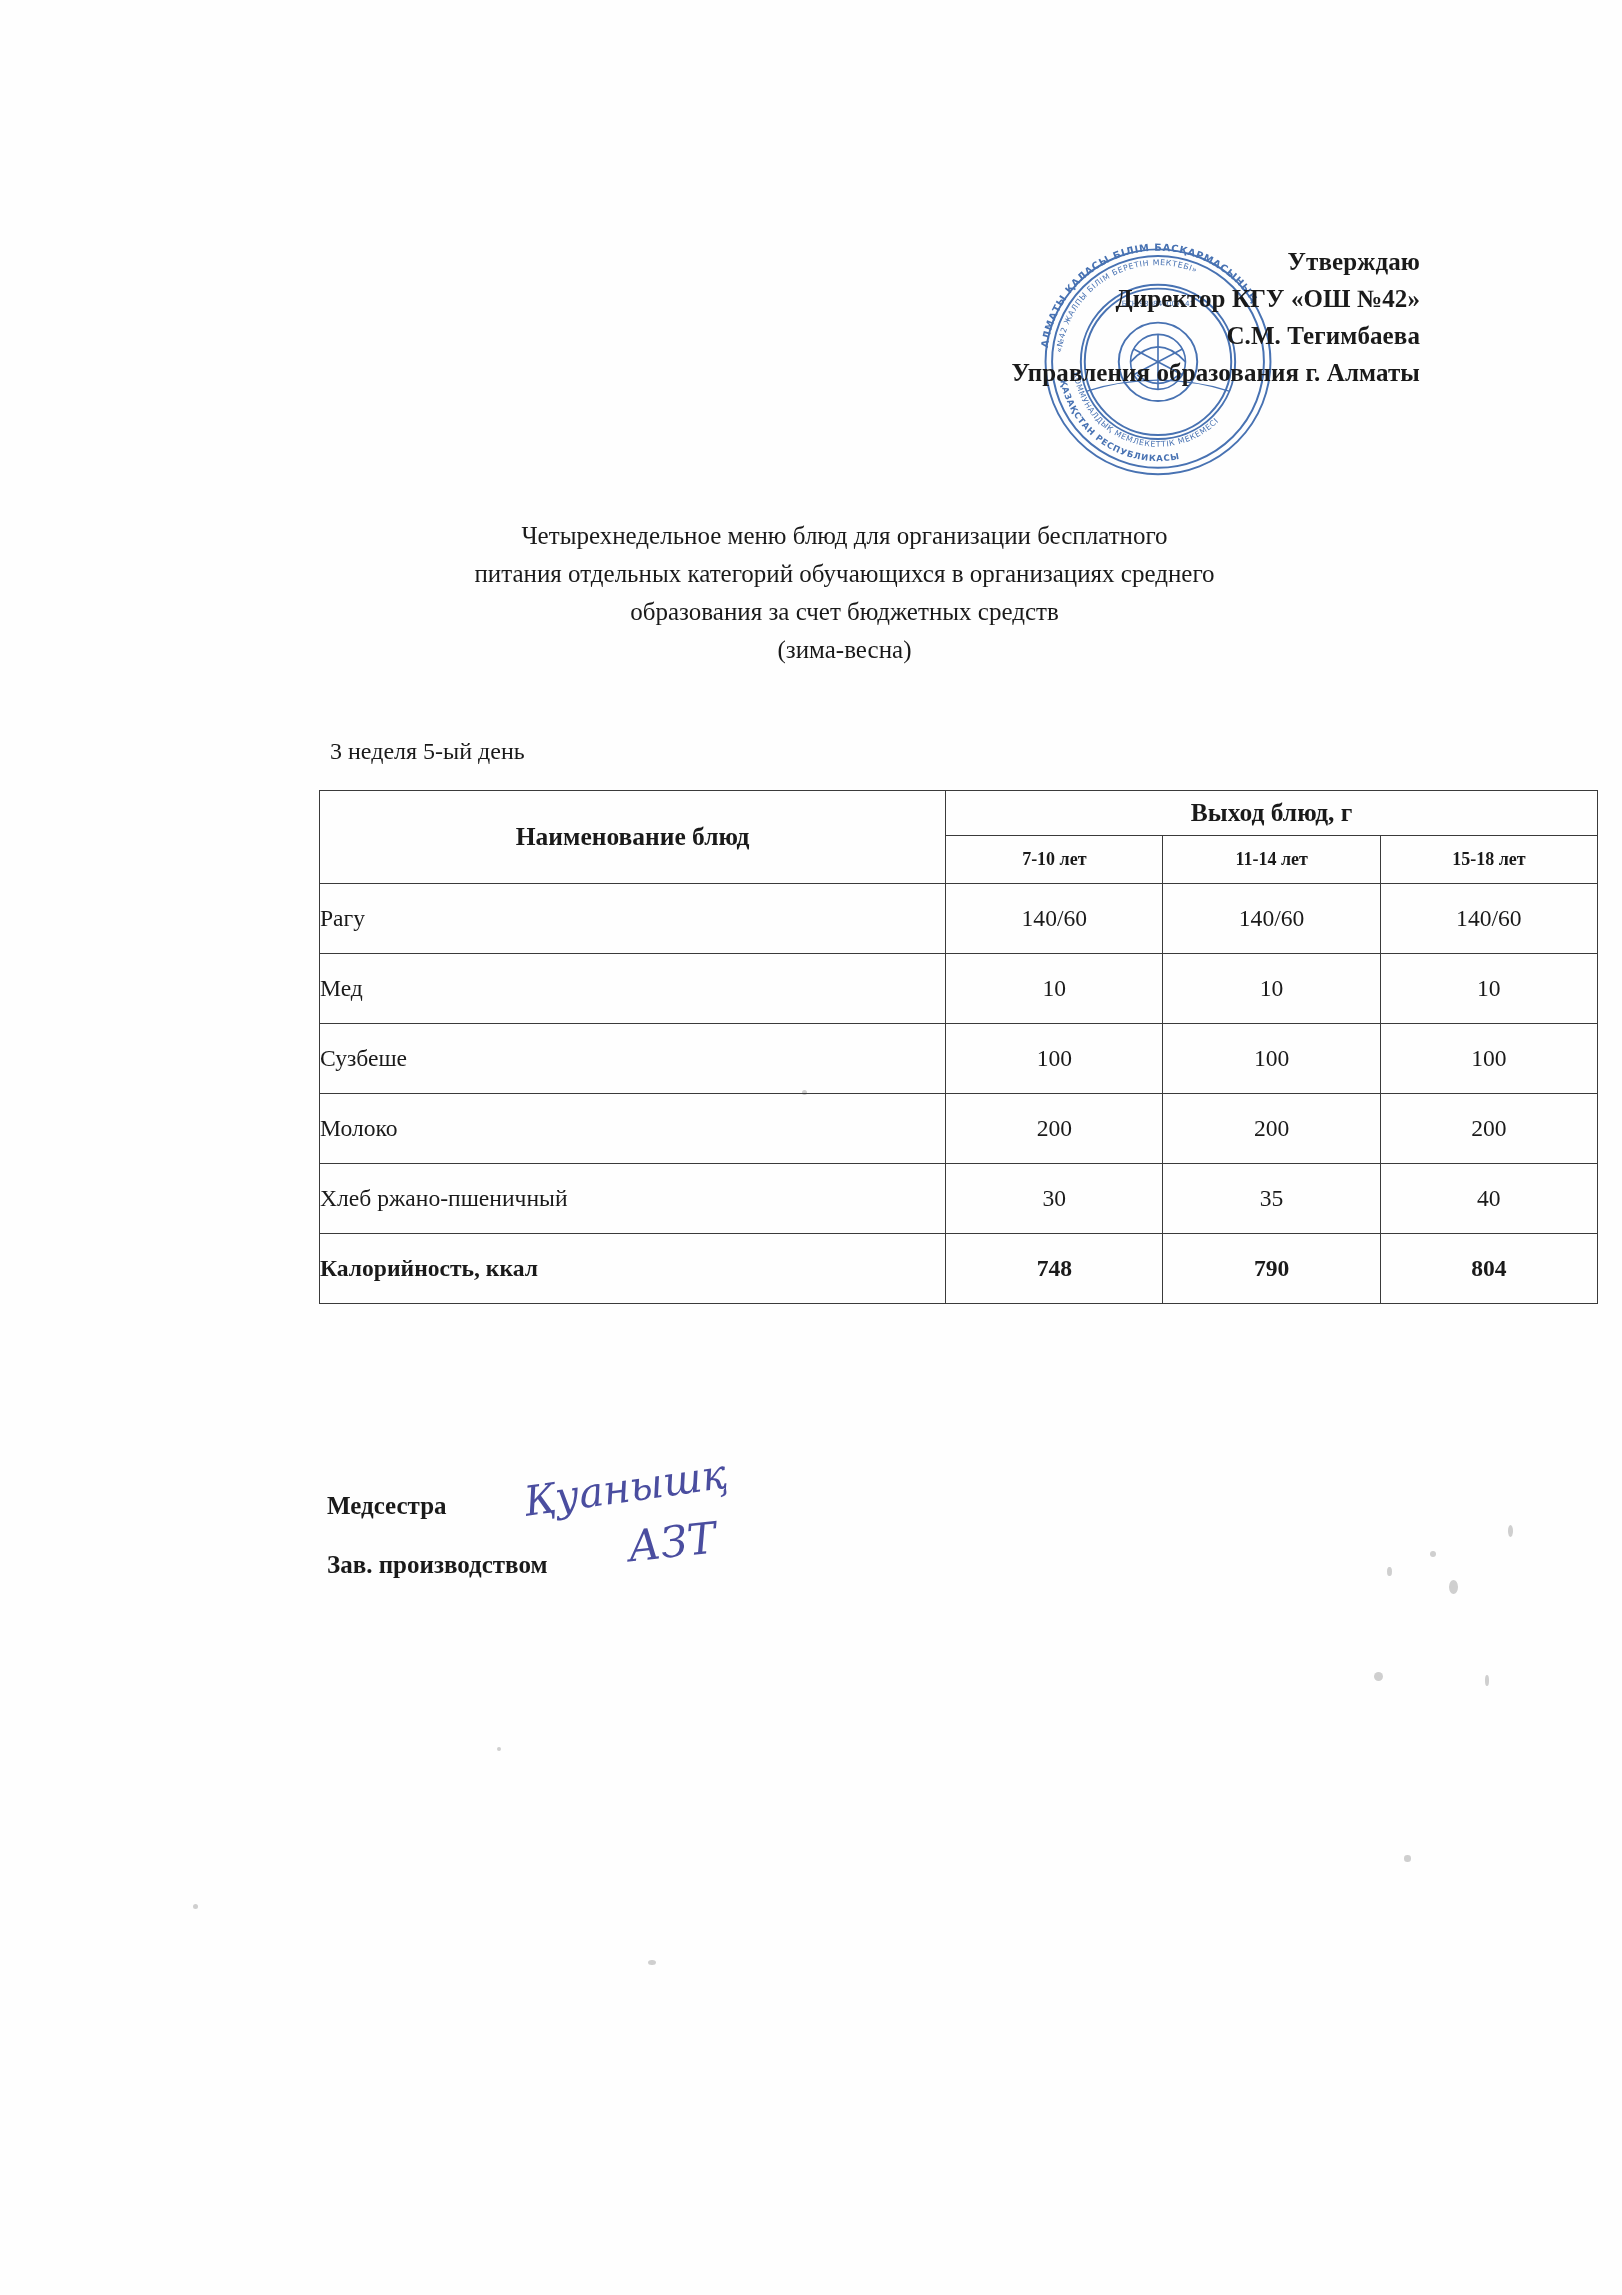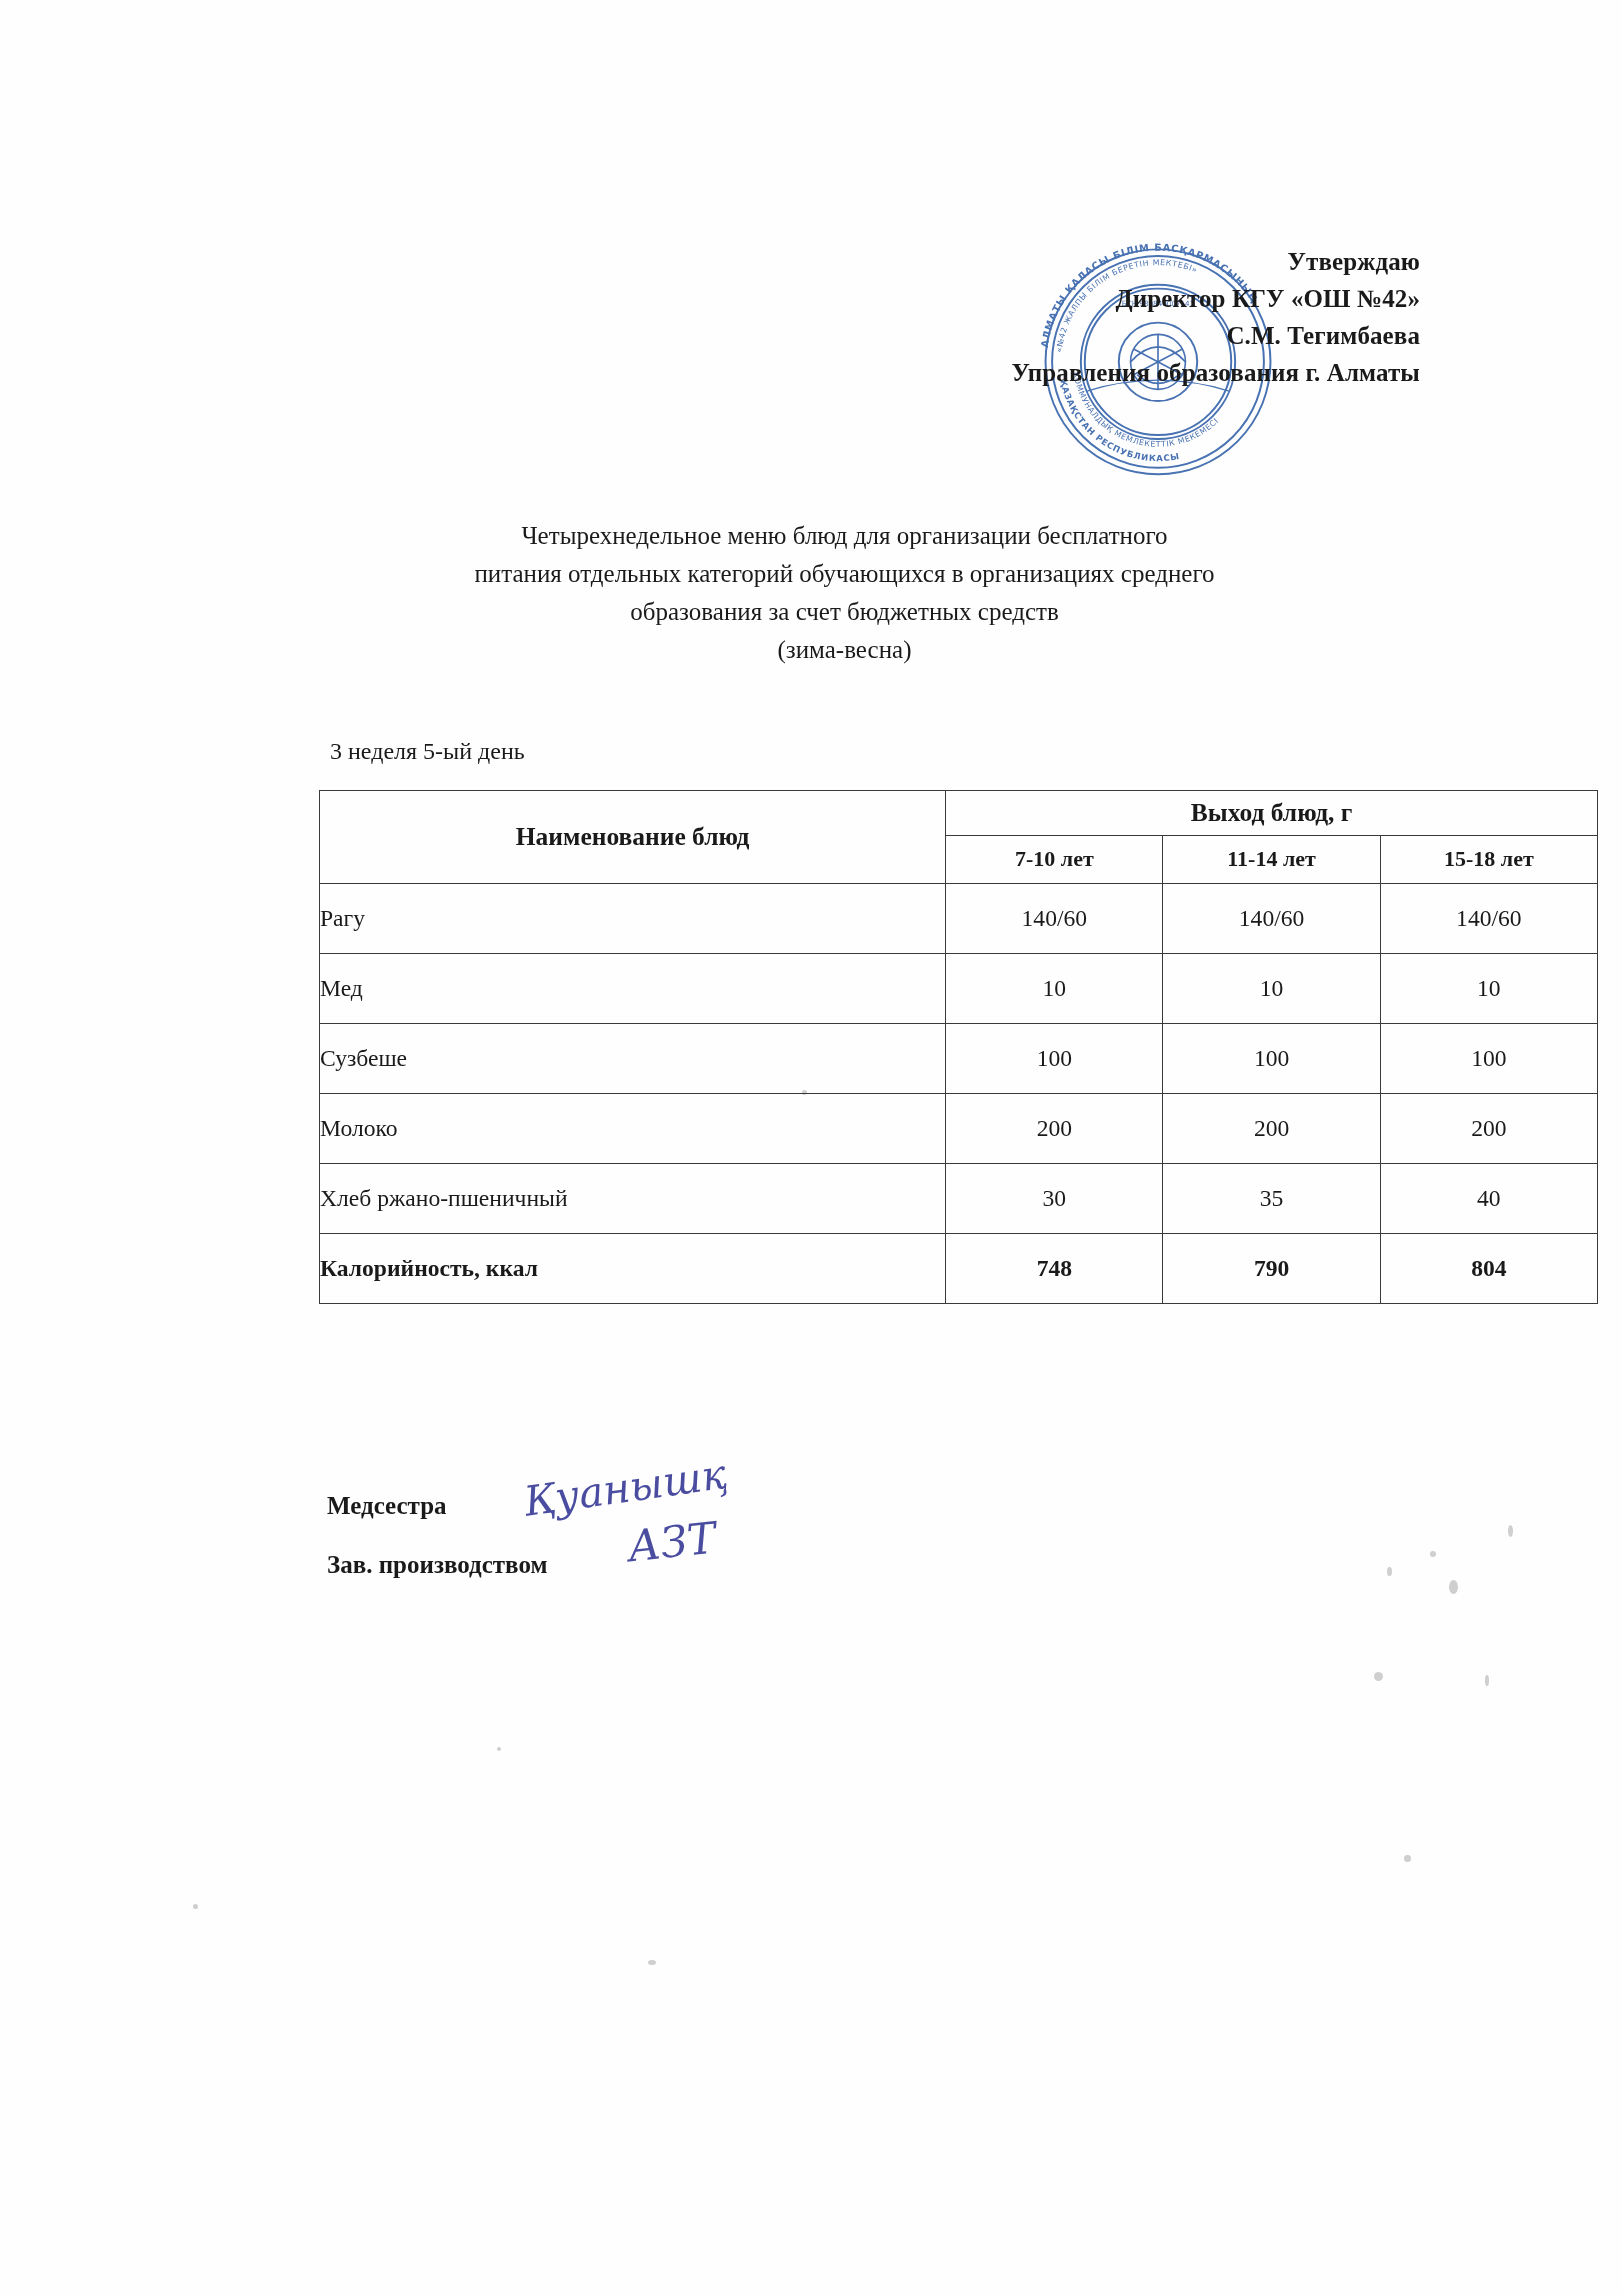--- a/index.html
+++ b/index.html
@@ -95,21 +95,21 @@
   }
   .th-out {
     font-weight: bold;
     font-size: 25.5px;
     text-align: center;
     height: 43px;
     font-family: Liberation Serif, serif;
   }
   .th-age {
     font-weight: bold;
-    font-size: 22px;
+    font-size: 18px;
     text-align: center;
     height: 46px;
   }
   td.dish {
     text-align: left;
     padding-left: 14.4px;
     height: 69px;
     font-size: 23.6px;
   }
   td.val {

